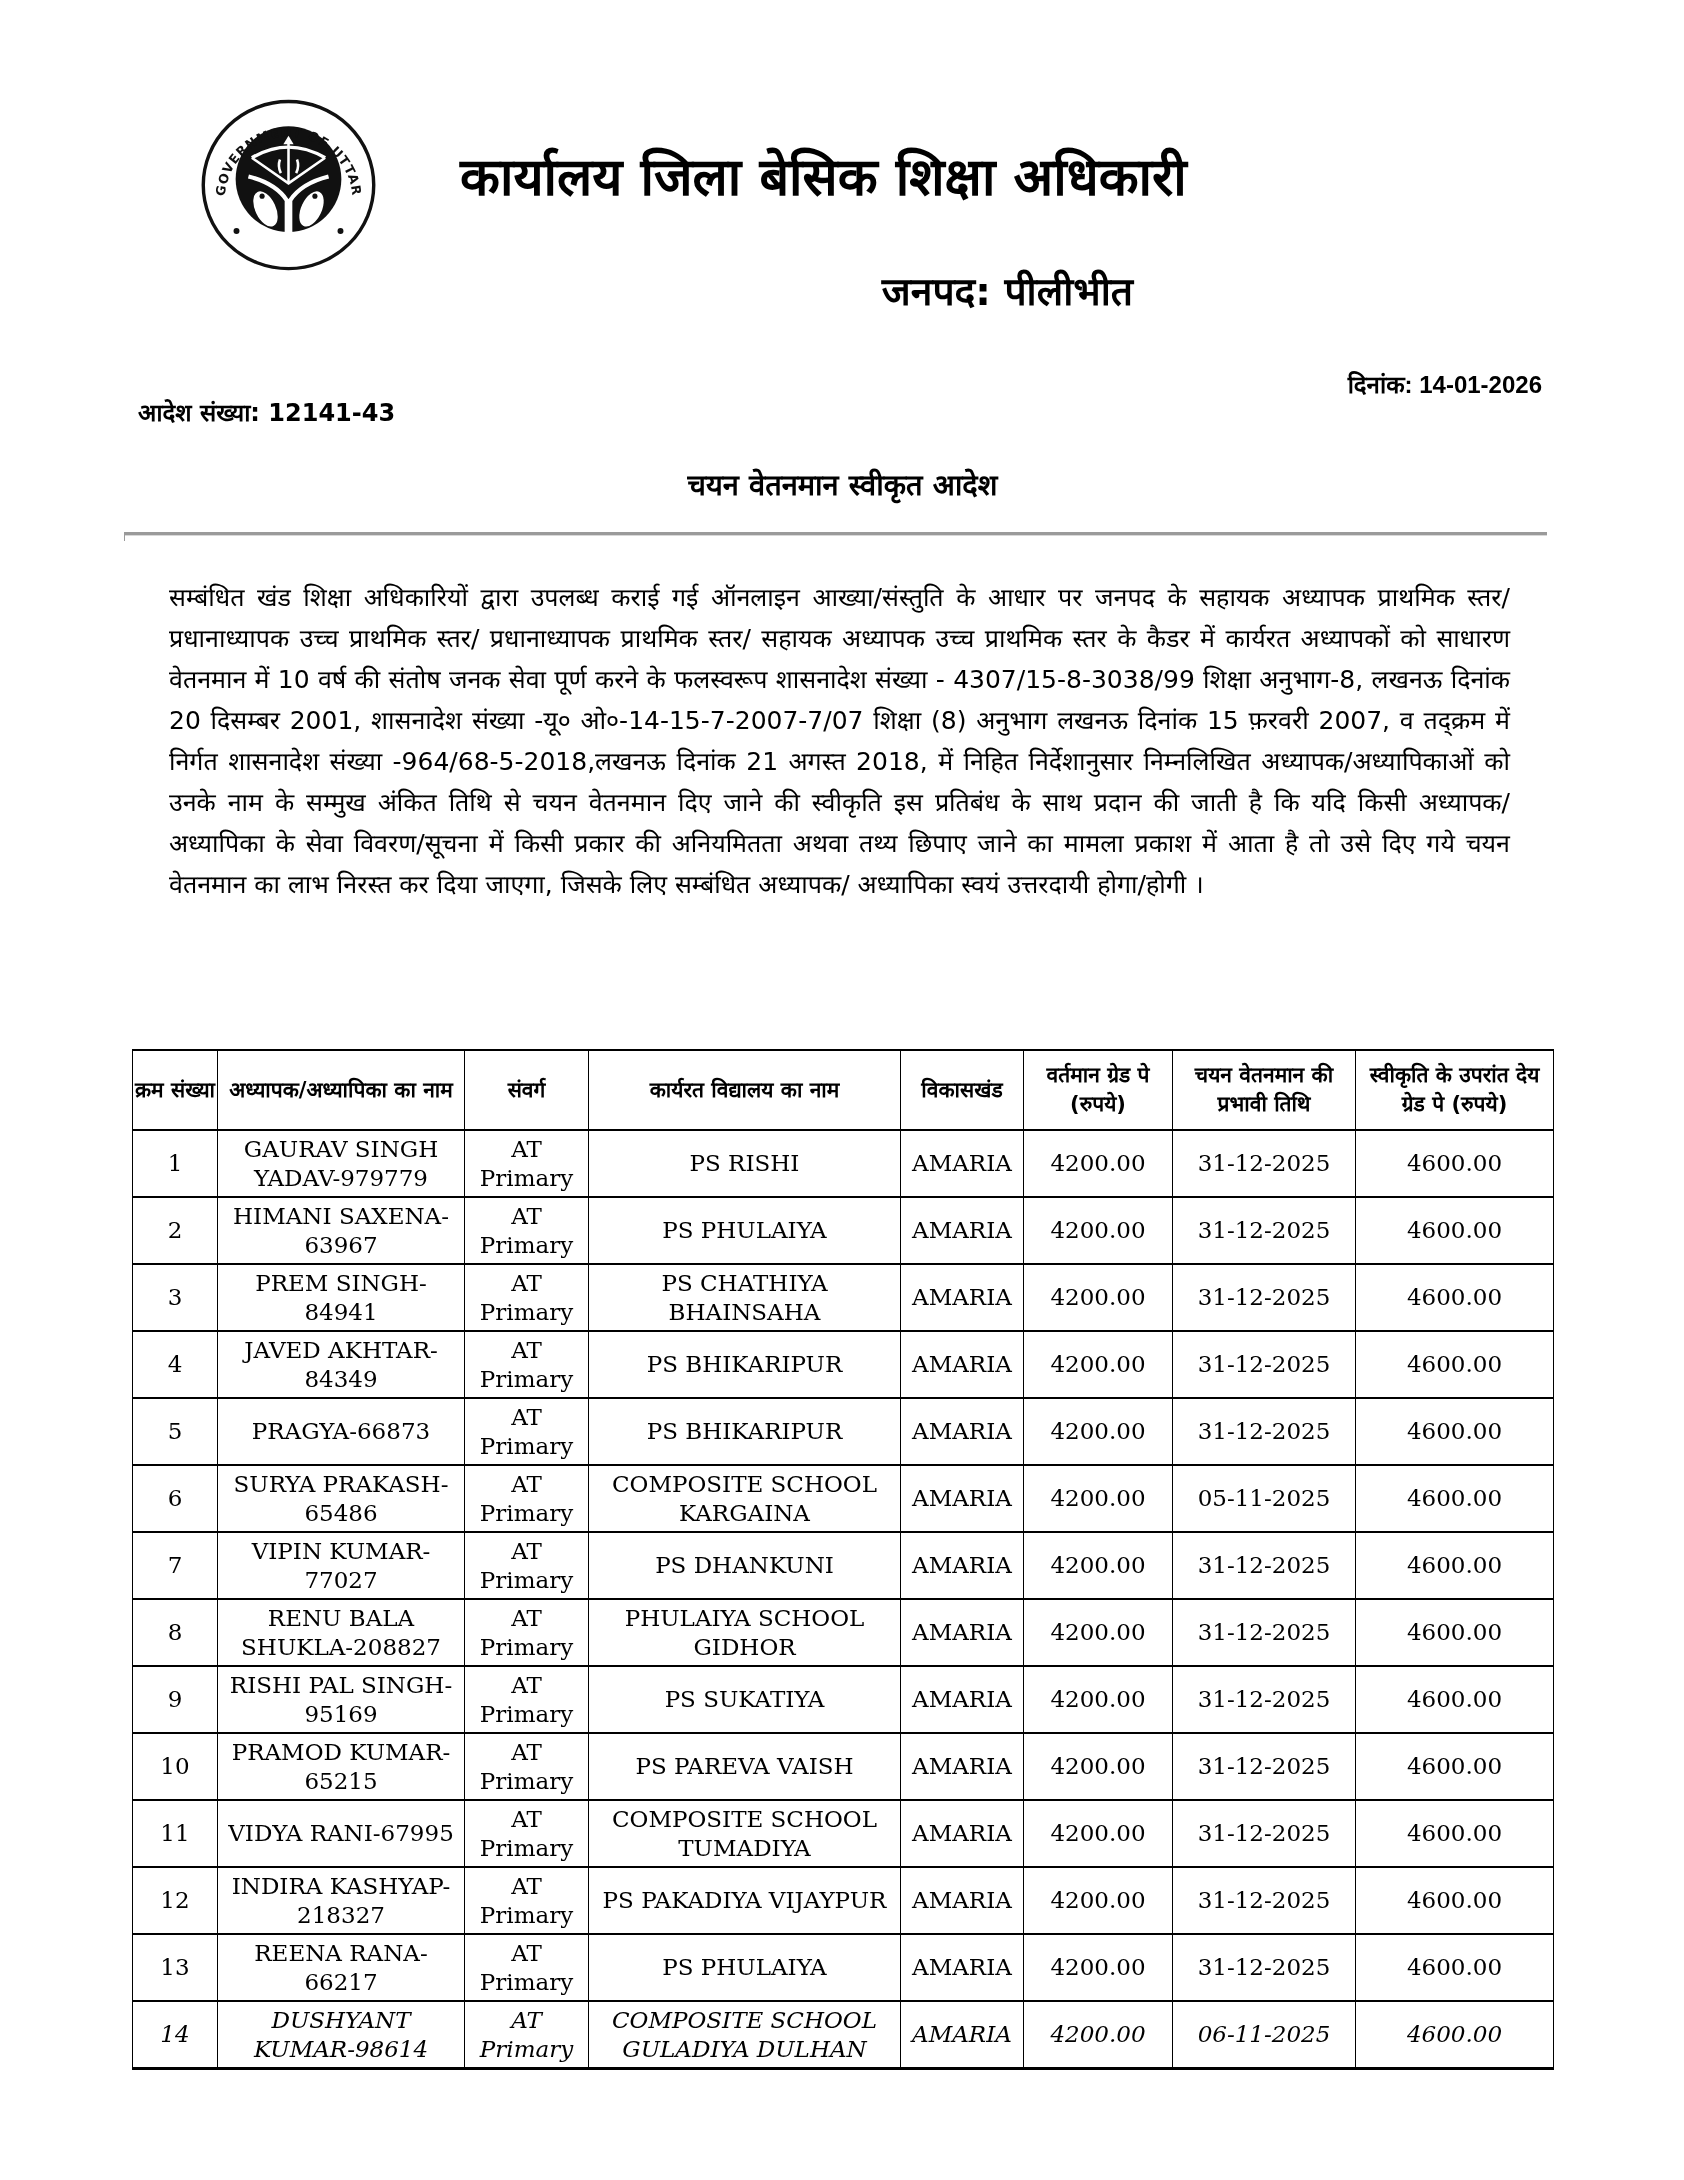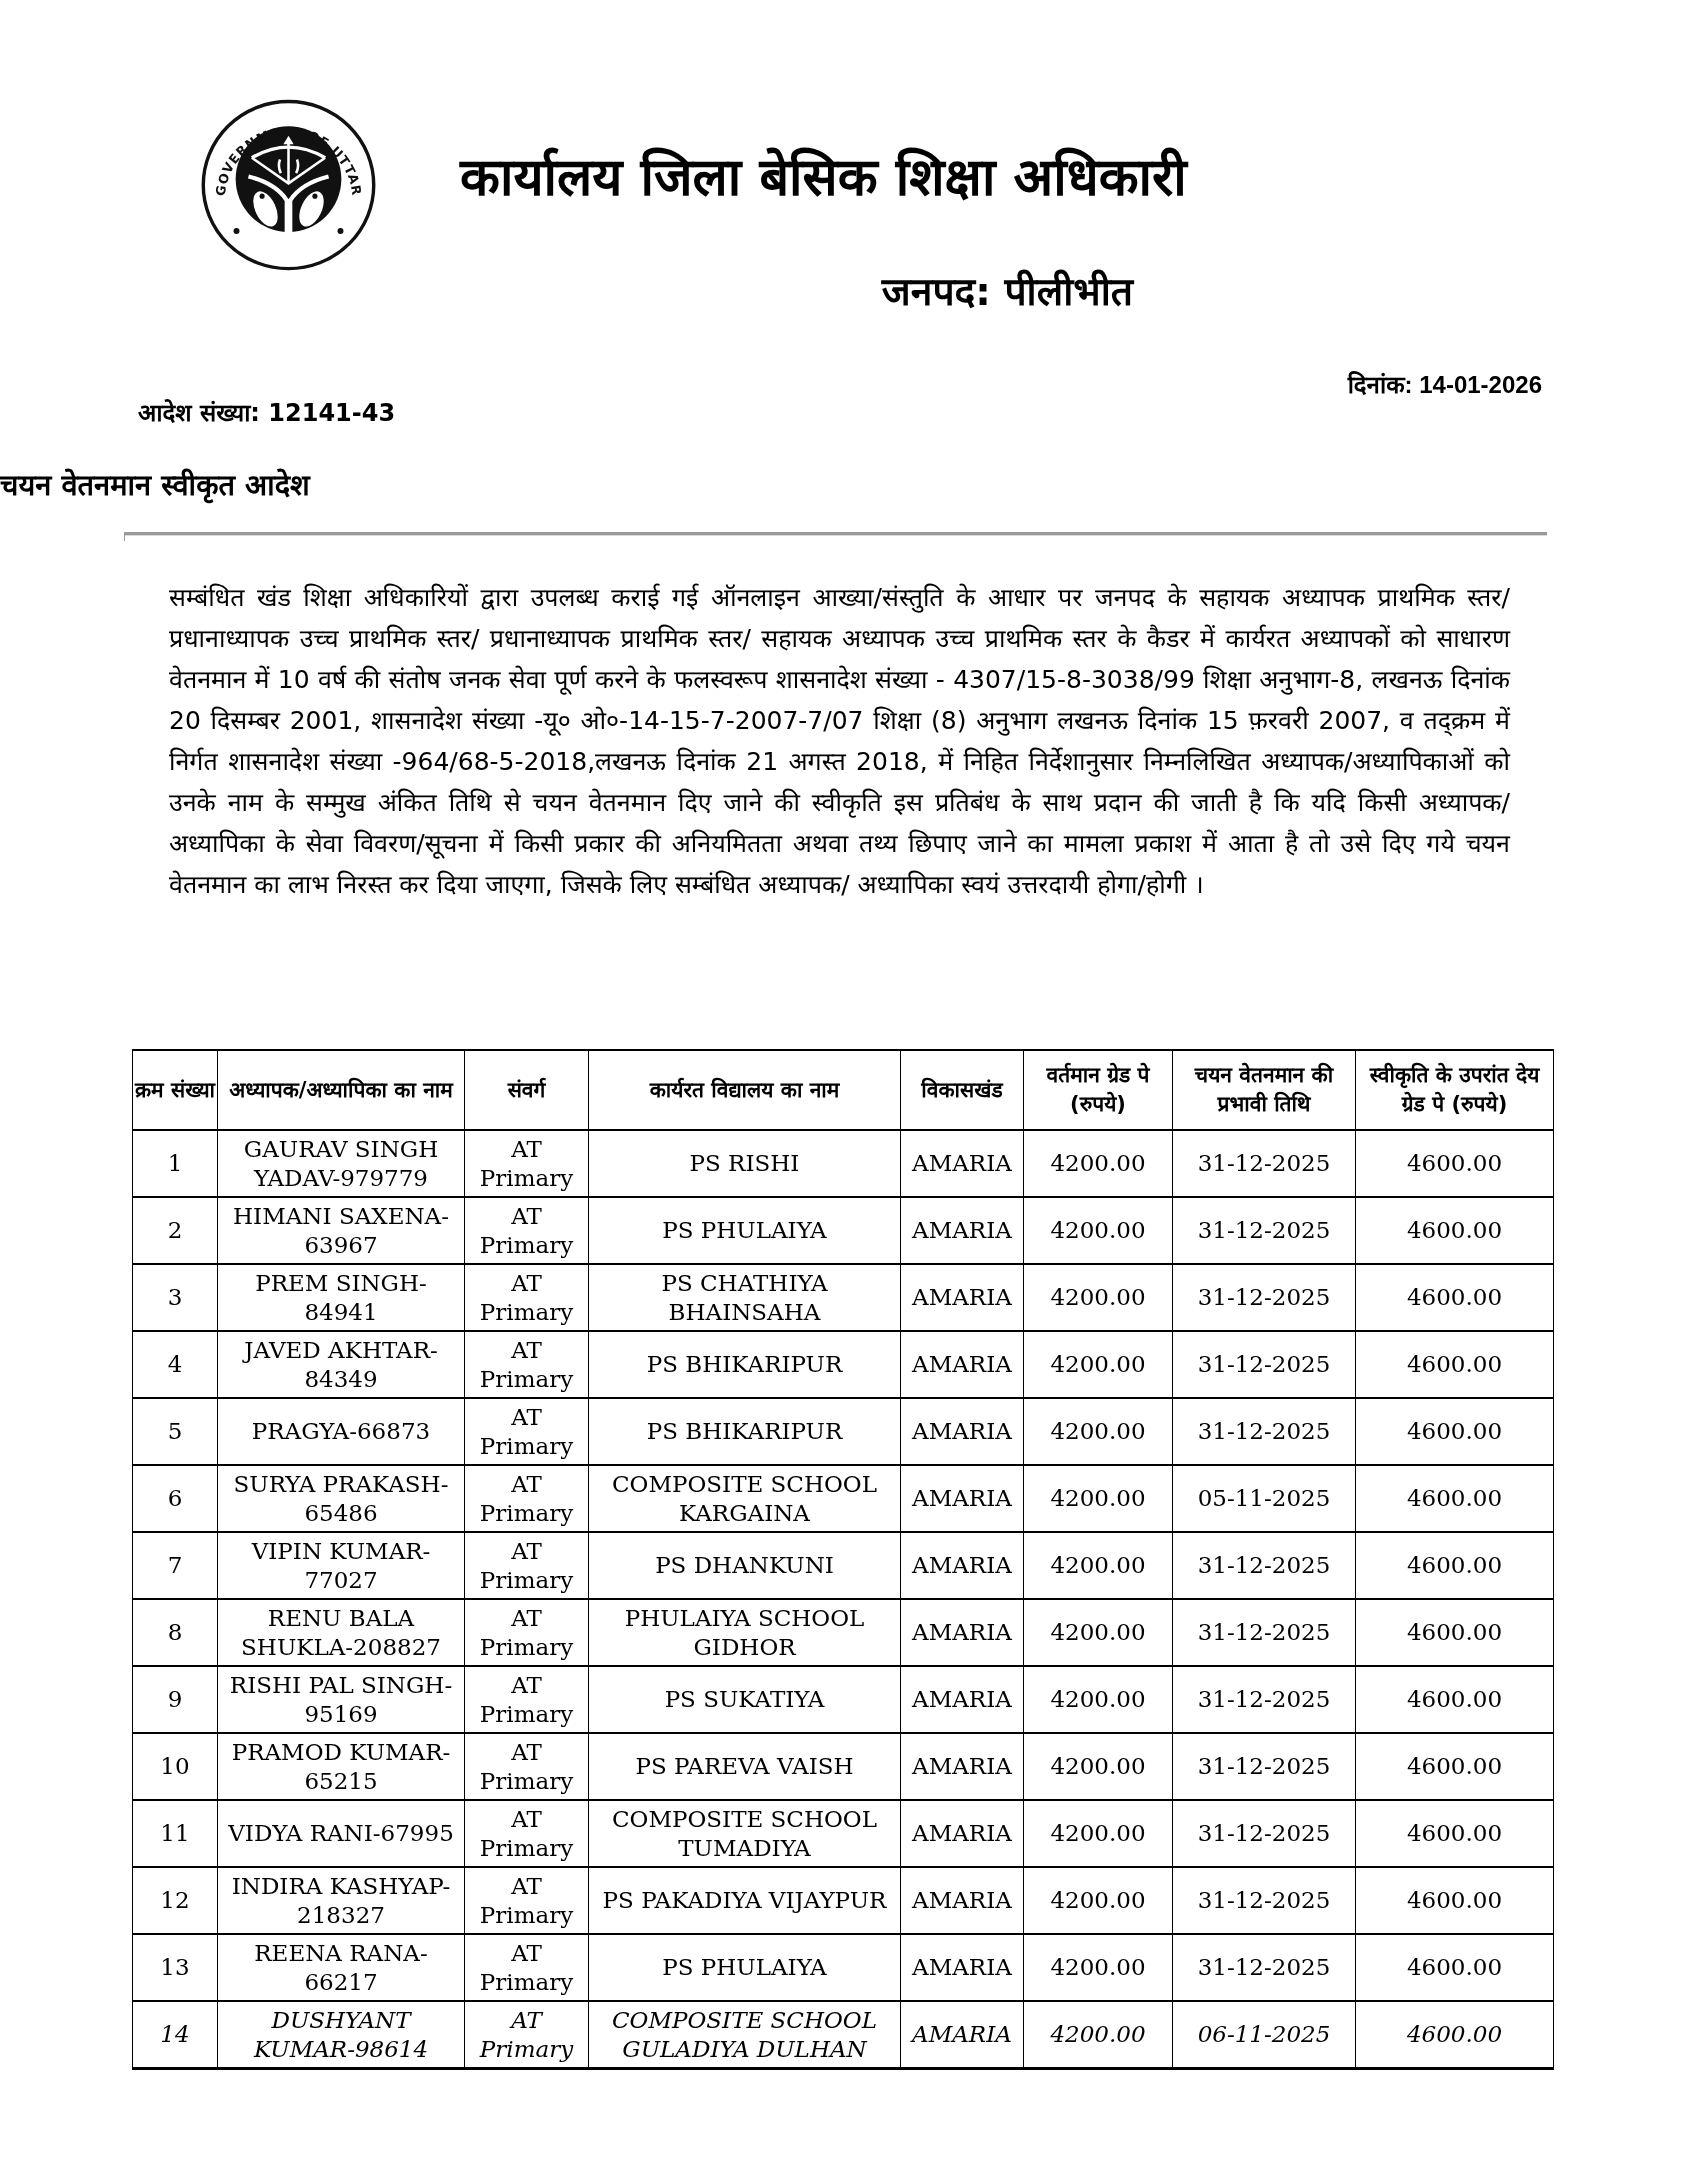--- a/index.html
+++ b/index.html
@@ -22,21 +22,21 @@
     position: absolute; left: 138px; top: 368px;
     font-family: "DejaVu Sans", "Liberation Sans", sans-serif;
     font-weight: bold; font-size: 24px; line-height: 34px; margin-top: 28px;
   }
   .order-date {
     position: absolute; right: 143px; top: 368px;
     font-family: Liberation Sans, sans-serif;
     font-weight: bold; font-size: 24px; line-height: 34px;
   }
   .subject {
-    position: absolute; left: 0; width: 1685px; top: 464px; text-align: left;
+    position: absolute; left: 0; width: 1685px; top: 464px; text-align: center;
     font-family: "DejaVu Sans", "Liberation Sans", sans-serif;
     font-weight: bold; font-size: 29px; line-height: 43px;
   }
   .divider {
     position: absolute; left: 124px; top: 532px; width: 1423px; height: 2.6px;
     background: #9a9a9a; border-bottom: 0.9px solid #d8d8d8;
   }
   .divider::before {
     content: ""; position: absolute; left: 0; top: 0; width: 0.9px; height: 8.5px; background: #9a9a9a;
   }

